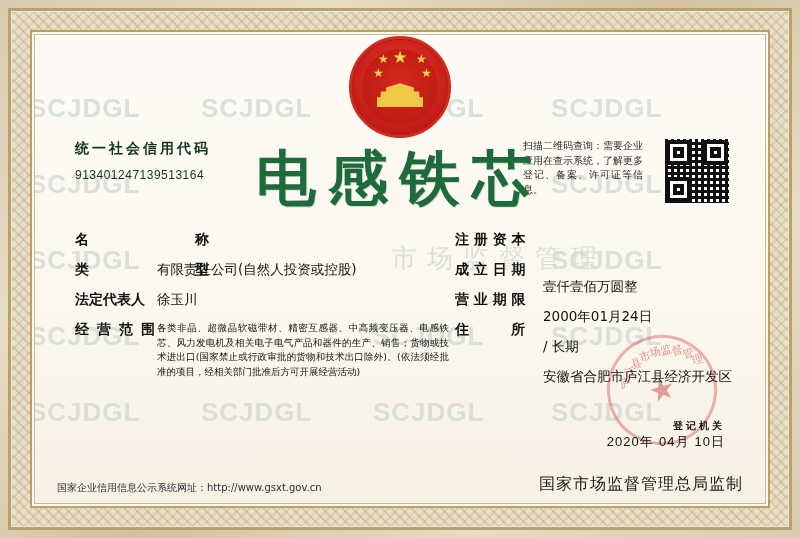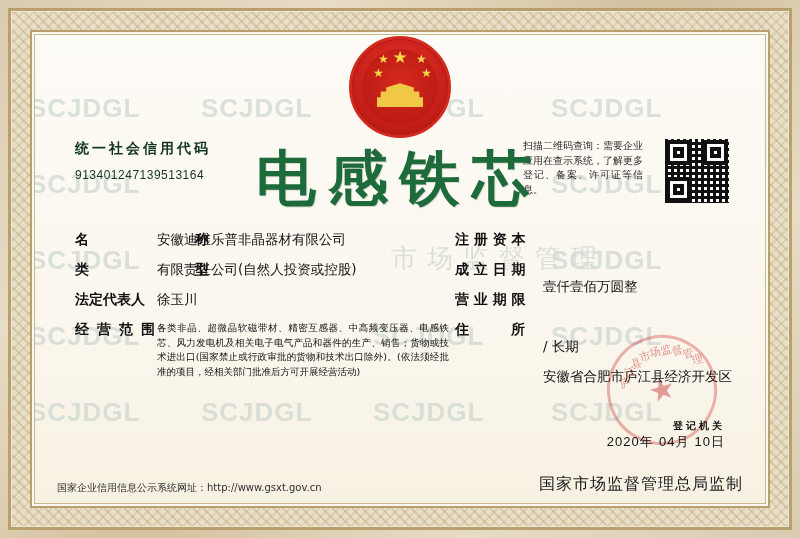--- a/index.html
+++ b/index.html
@@ -366,29 +366,29 @@
           <span class="qr-b"></span>
         </div>
     </div>
 
     <div class="title">电感铁芯</div>
 
     <div class="fields">
 
       <div class="row">
         <div class="lbl left-lbl spread2">名　　称</div>
-        <div class="val left-val">安徽迪维乐普非晶器材有限公司</div>
         <div class="lbl right-lbl">注 册 资 本</div>
         <div class="val right-val">壹仟壹佰万圆整</div>
       </div>
 
       <div class="row">
         <div class="lbl left-lbl spread2">类　　型</div>
         <div class="val left-val">有限责任公司(自然人投资或控股)</div>
         <div class="lbl right-lbl">成 立 日 期</div>
+        <div class="val right-val">2000年01月24日</div>
       </div>
 
       <div class="row">
         <div class="lbl left-lbl">法定代表人</div>
         <div class="val left-val">徐玉川</div>
         <div class="lbl right-lbl">营 业 期 限</div>
         <div class="val right-val">/ 长期</div>
       </div>
 
       <div class="row" style="height:90px;">

